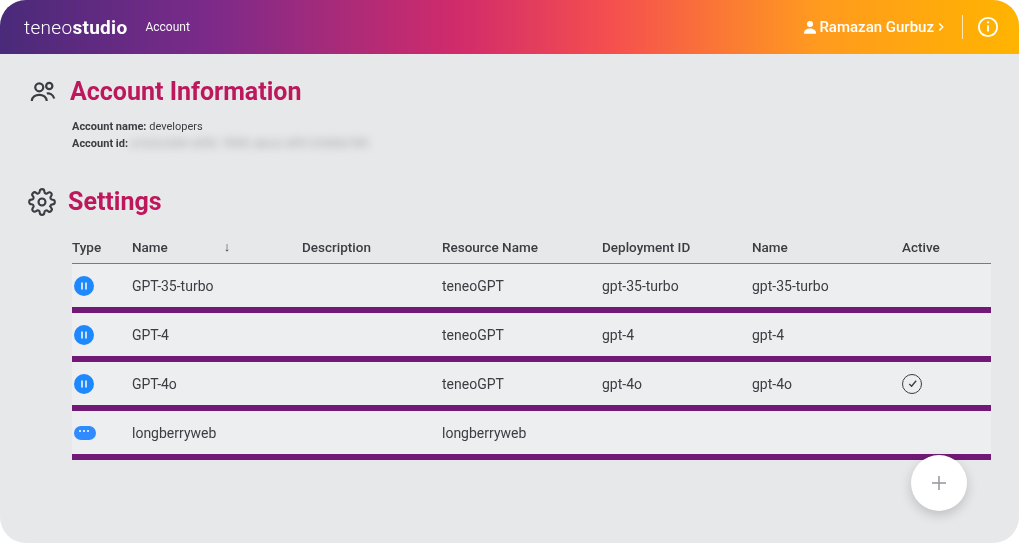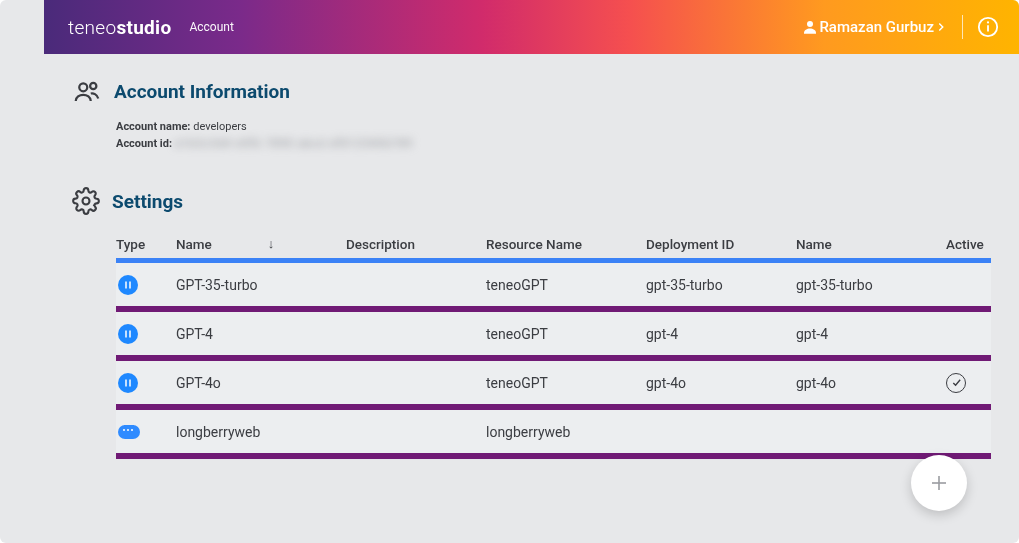--- a/index.html
+++ b/index.html
@@ -7,24 +7,23 @@
     font-family: -apple-system, BlinkMacSystemFont, "Segoe UI", Roboto, Arial, sans-serif;
     background: #fff;
     width: 1019px;
     height: 543px;
     overflow: hidden;
   }
   .app {
     width: 1019px;
     height: 543px;
     background: #e7e8ea;
-    border-radius: 6px;
+    border-radius: 26px;
     overflow: hidden;
     position: relative;
-    padding-left: 44px;
   }
   .header {
     height: 54px;
     background: linear-gradient(90deg, #4a2a7a 0%, #7a2a8a 20%, #d12b6b 45%, #f54f4f 60%, #ff9a1f 80%, #ffb400 100%);
     display: flex;
     align-items: center;
     padding: 0 20px 0 24px;
     color: #fff;
   }
   .brand {
@@ -61,23 +60,23 @@
     padding: 22px 28px 0 28px;
   }
 
   .section-head {
     display: flex;
     align-items: center;
     gap: 12px;
     color: #3b3d42;
   }
   .section-title {
-    font-size: 19px;
+    font-size: 25px;
     font-weight: 700;
-    color: #0c4a6e;
+    color: #be185d;
   }
   .acc-info {
     margin: 12px 0 0 44px;
     font-size: 11px;
     color: #3b3d42;
     line-height: 1.55;
   }
   .acc-info .label { font-weight: 700; }
   .acc-info .value { font-weight: 400; }
   .blurred {
@@ -97,21 +96,21 @@
     display: grid;
     grid-template-columns: 60px 170px 140px 160px 150px 150px 120px;
     align-items: center;
     border-bottom: 6px solid #701a75;
   }
   .row.header-row {
     height: 34px;
     font-size: 13.5px;
     font-weight: 500;
     color: #3b3d42;
-    border-bottom: 5px solid #3b82f6;
+    border-bottom: 1px solid #3b82f6;
   }
   .row.body-row {
     height: 49px;
     font-size: 14px;
     color: #3b3d42;
     background: #eceef0;
   }
   .row.body-row:nth-child(even) { background: #eceef0; }
   .cell { padding-right: 8px; white-space: nowrap; overflow: hidden; text-overflow: ellipsis; }
   .col-type { display:flex; justify-content:flex-start; padding-left:2px; }

